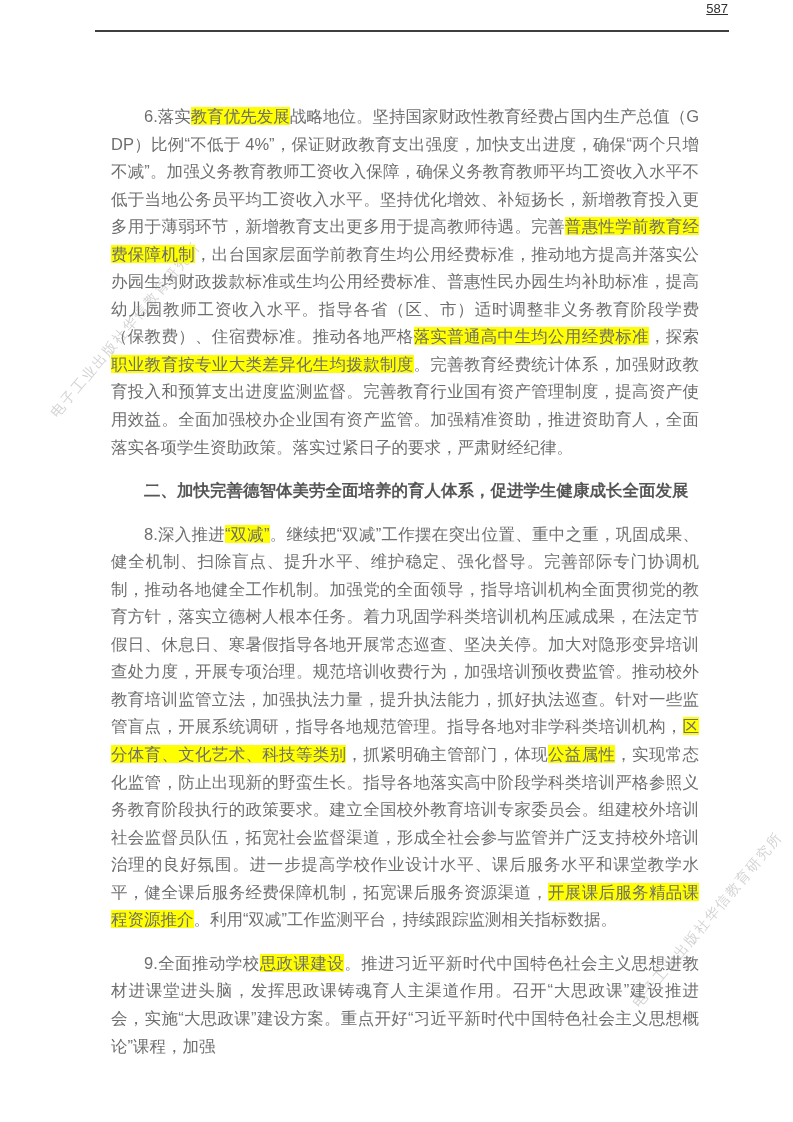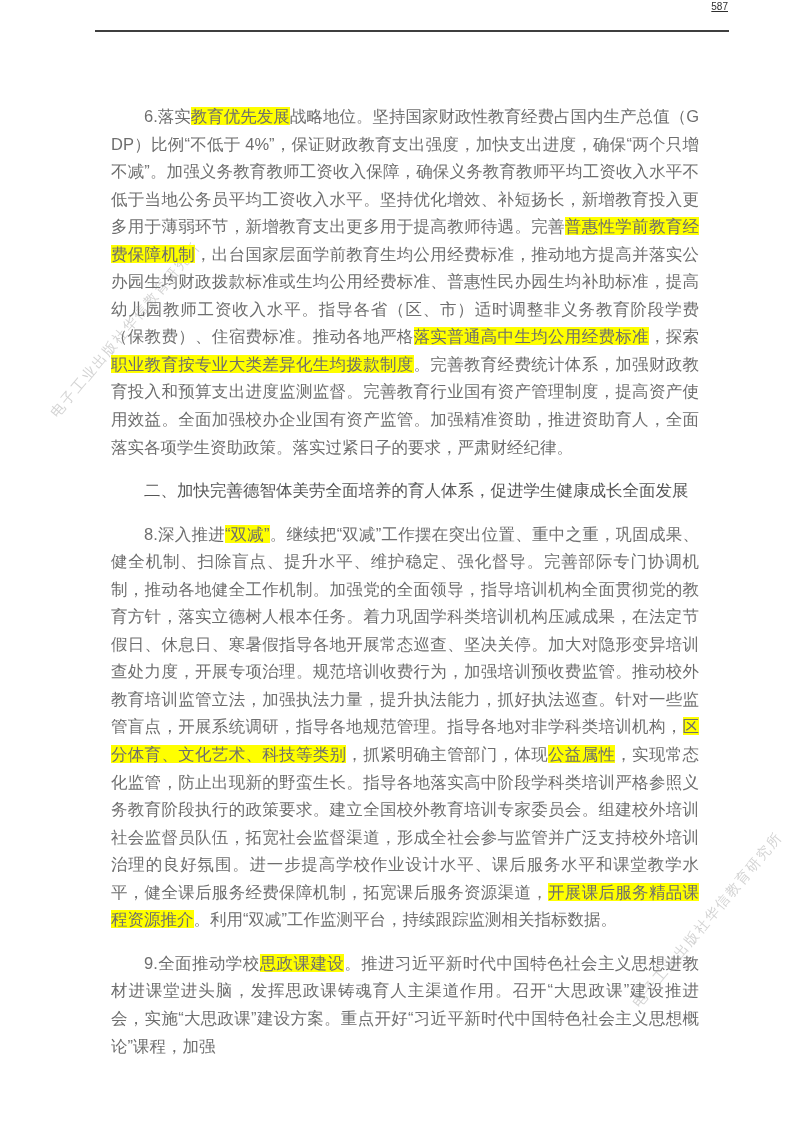--- a/index.html
+++ b/index.html
@@ -8,21 +8,21 @@
     background: #ffffff;
     font-family: "Liberation Sans", "DejaVu Sans", sans-serif;
     position: relative;
     overflow: hidden;
   }
   .page { position: absolute; inset: 0; background: #ffffff; }
 
   .page-number {
     position: absolute;
     top: 1px; right: 65px;
-    font-size: 10px;
+    font-size: 13px;
     color: #2f2f2f;
     text-decoration: underline;
   }
   .header-rule {
     position: absolute;
     top: 30px; left: 95px;
     width: 634px; height: 2px;
     background: #3f3f3f;
   }
 
@@ -50,21 +50,21 @@
     z-index: 1;
   }
   .doc-body p, .doc-body h2 {
     margin: 16px;
     padding: 0;
     text-indent: 2em;
     font-size: 16.5px;
     line-height: 27.55px;
   }
   .doc-body h2.heading {
-    font-weight: normal;
+    font-weight: bold;
     color: #565656;
   }
   .hl { background: #ffff00; }
 </style>
 </head>
 <body>
 
 <div class="page">
 
   <span class="page-number">587</span>

